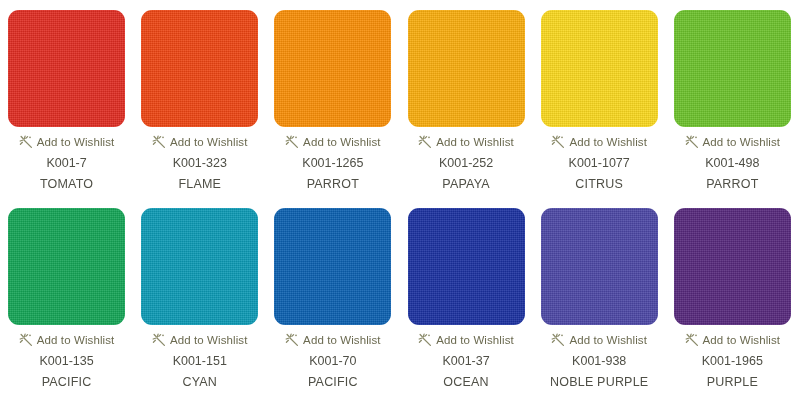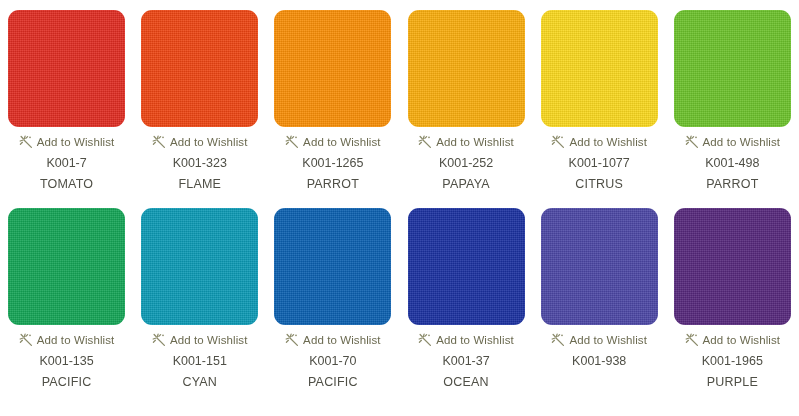--- a/index.html
+++ b/index.html
@@ -327,20 +327,21 @@
             <line x1="6.1" y1="1.1" x2="5.2" y2="4.1"></line>
             <line x1="1.4" y1="9.3" x2="3.4" y2="7.3"></line>
             <line x1="8.6" y1="1.6" x2="6.8" y2="3.4"></line>
           </g>
           <circle cx="11.0" cy="2.3" r="0.85" fill="#8a8a6a"></circle>
         </svg>
       </span>
       <span class="wishlist-label">Add to Wishlist</span>
     </div>
     <div class="code-label">K001-938</div>
+    <div class="name-label">NOBLE PURPLE</div>
   </div>
 
   <div class="swatch-cell">
     <div class="swatch-chip" title="PURPLE" style="background: rgb(86, 40, 124);"></div>
     <div class="wishlist-row">
       <span class="wand-icon">
         <svg viewBox="0 0 14 14" width="14" height="14" aria-hidden="true">
           <g stroke="#8a8a6a" stroke-width="1.25" stroke-linecap="round" fill="none">
             <line x1="5.2" y1="5.2" x2="12.4" y2="12.4"></line>
             <line x1="2.1" y1="1.5" x2="4.3" y2="3.7"></line>

